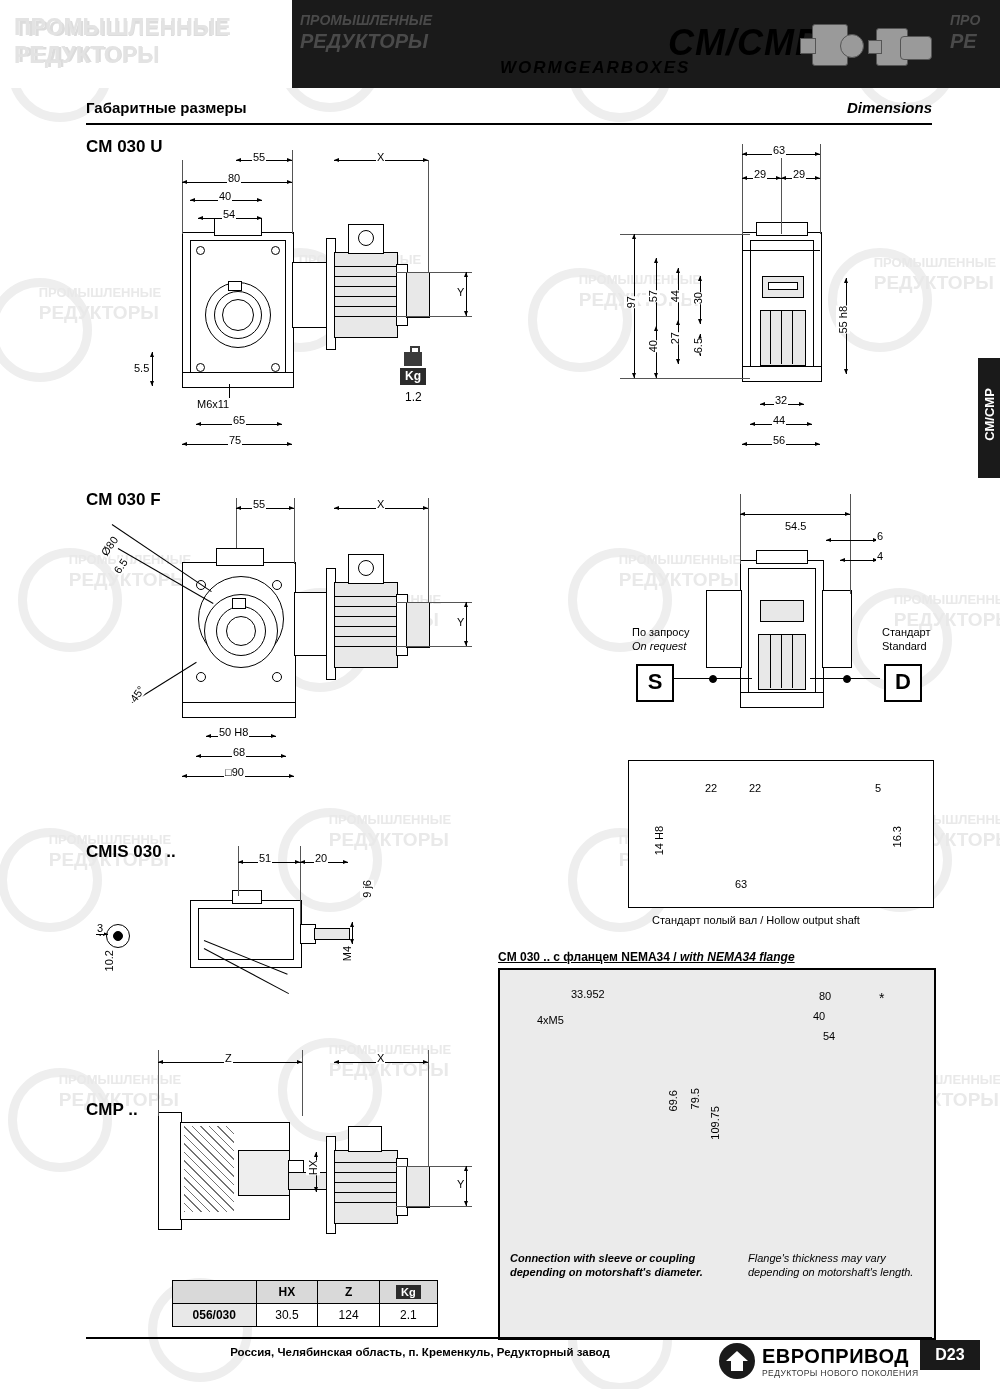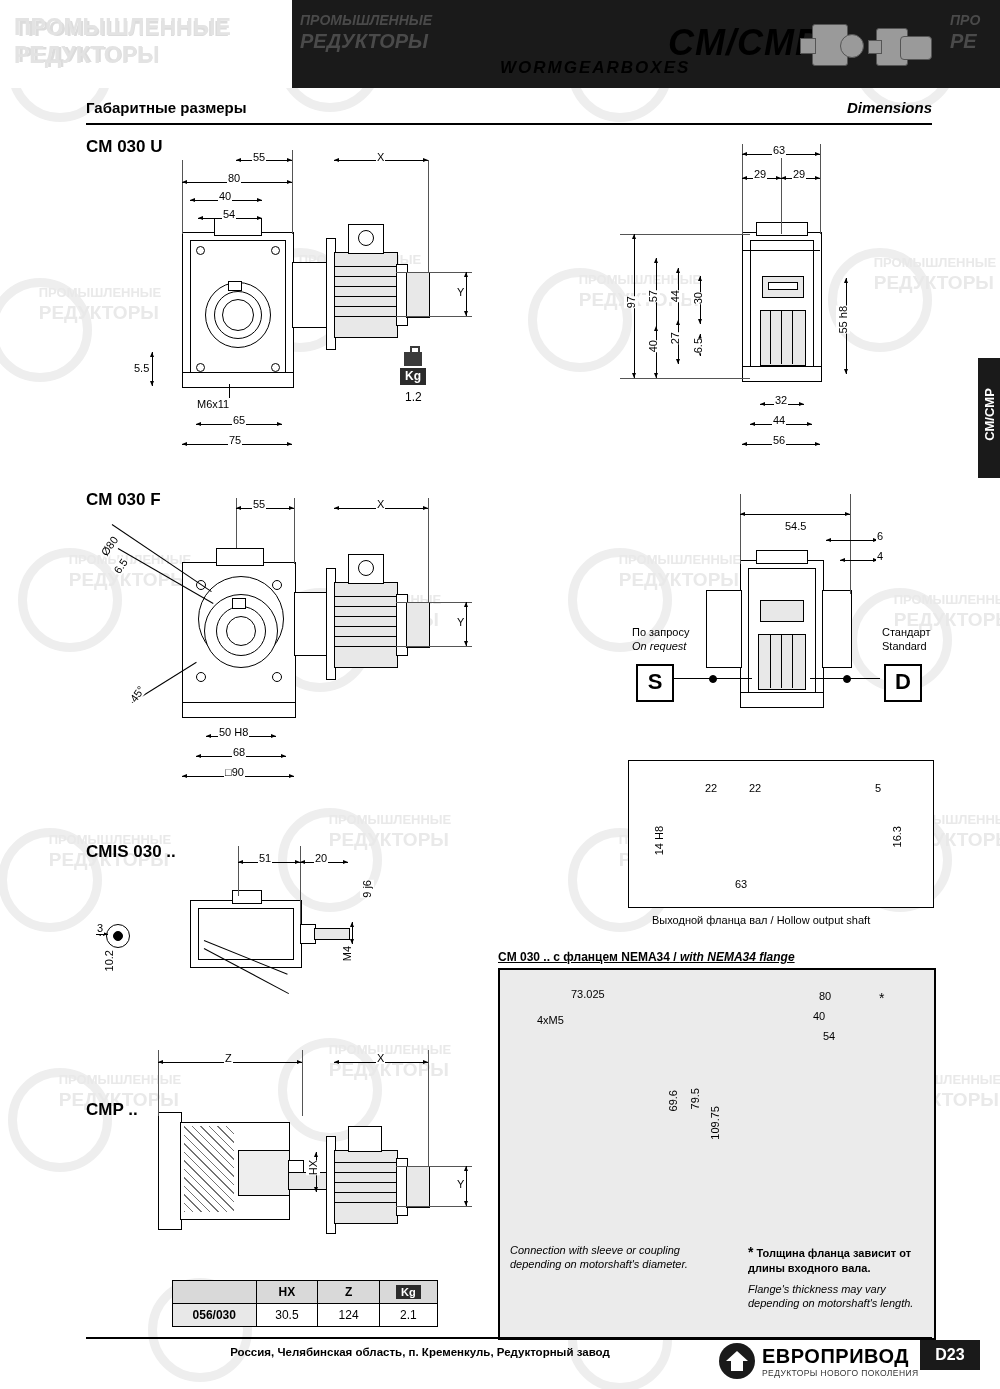--- a/index.html
+++ b/index.html
@@ -550,21 +550,21 @@
   <div class="dim" style="left:734px;top:878px;">63</div>
 
   <div class="circ" style="left:824px;top:810px;width:58px;height:58px;"></div>
   <div class="circ" style="left:842px;top:828px;width:22px;height:22px;"></div>
   <div class="box" style="left:848px;top:822px;width:10px;height:8px;"></div>
   <div class="arrl" style="left:856px;top:792px;width:36px;"></div>
   <div class="dim" style="left:874px;top:782px;">5</div>
   <div class="dimv" style="left:890px;top:826px;">16.3</div>
 </div>
 <div class="cap" style="left:652px;top:914px;">
-  <span>Выходной фланца вал</span>
+  <span>Стандарт полый вал</span>
   <span>/</span>
   <span style="">Hollow output shaft</span>
 </div>
 
 <div class="model-label" style="left:86px;top:842px;">CMIS 030 ..</div>
 
 <div>
   <div class="box" style="left:190px;top:900px;width:110px;height:66px;"></div>
   <div class="box" style="left:198px;top:908px;width:94px;height:50px;"></div>
   <div class="box" style="left:232px;top:890px;width:28px;height:12px;"></div>
@@ -660,21 +660,21 @@
   <div class="circ" style="left:645px;top:1149px;width:8px;height:8px;"></div>
   <div class="box" style="left:552px;top:1164px;width:98px;height:34px;background:#e4e4e4;"></div>
   <div class="ln vl" style="left:572px;top:1164px;height:34px;"></div>
   <div class="ln vl" style="left:592px;top:1164px;height:34px;"></div>
   <div class="ln vl" style="left:612px;top:1164px;height:34px;"></div>
   <div class="ln vl" style="left:632px;top:1164px;height:34px;"></div>
   <div class="box" style="left:546px;top:1198px;width:110px;height:12px;background:#e4e4e4;"></div>
   <div class="ext" style="left:542px;top:986px;height:72px;"></div>
   <div class="ext" style="left:660px;top:986px;height:72px;"></div>
   <div class="arrl" style="left:542px;top:998px;width:118px;"></div>
-  <div class="dim" style="left:570px;top:988px;background:#ebebeb;">73.025</div>
+  <div class="dim" style="left:570px;top:988px;background:#ebebeb;">33.952</div>
   <div class="dim" style="left:536px;top:1014px;background:#ebebeb;">4xM5</div>
   <div class="ln hl" style="left:560px;top:1026px;width:14px;"></div>
   <div class="ln vl" style="left:574px;top:1026px;height:34px;"></div>
   <div class="arrv" style="left:676px;top:1072px;height:70px;"></div>
   <div class="dimv" style="left:666px;top:1090px;background:#ebebeb;">69.6</div>
   <div class="arrv" style="left:698px;top:1052px;height:112px;"></div>
   <div class="dimv" style="left:688px;top:1088px;background:#ebebeb;">79.5</div>
   <div class="arrv" style="left:720px;top:1052px;height:158px;"></div>
   <div class="dimv" style="left:708px;top:1106px;background:#ebebeb;">109.75</div>
 
@@ -698,24 +698,23 @@
   <div class="arrl" style="left:778px;top:1000px;width:98px;"></div>
   <div class="dim" style="left:818px;top:990px;background:#ebebeb;">80</div>
   <div class="arrl" style="left:786px;top:1020px;width:68px;"></div>
   <div class="dim" style="left:812px;top:1010px;background:#ebebeb;">40</div>
   <div class="arrl" style="left:792px;top:1040px;width:80px;"></div>
   <div class="dim" style="left:822px;top:1030px;background:#ebebeb;">54</div>
   <div class="dim" style="left:878px;top:990px;background:#ebebeb;font-size:14px;">*</div>
 </div>
 
 <div class="cap" style="left:510px;top:1244px;width:210px;">
-  <div style="font-style:italic;">Connection with sleeve or coupling depending on motorshaft's diameter.</div>
+  <div style="font-style:italic;margin-top:8px;font-weight:bold;">Connection with sleeve or coupling depending on motorshaft's diameter.</div>
 </div>
 <div class="cap" style="left:748px;top:1244px;width:180px;">
-  <div><span style="font-weight:bold;font-size:14px;">*</span> <span style="font-weight:bold;">Толщина фланца зависит от длины входного вала.</span></div>
   <div style="font-style:italic;margin-top:8px;">Flange's thickness may vary depending on motorshaft's length.</div>
 </div>
 
 <div class="footer-rule"></div>
 <div class="footer-txt">
   <div>Россия, Челябинская область, п. Кременкуль, Редукторный завод</div>
 </div>
 <div class="euro-logo">
   <svg width="38" height="38" viewBox="0 0 38 38">
     <circle cx="19" cy="19" r="18" fill="#1a1a1a"></circle>

